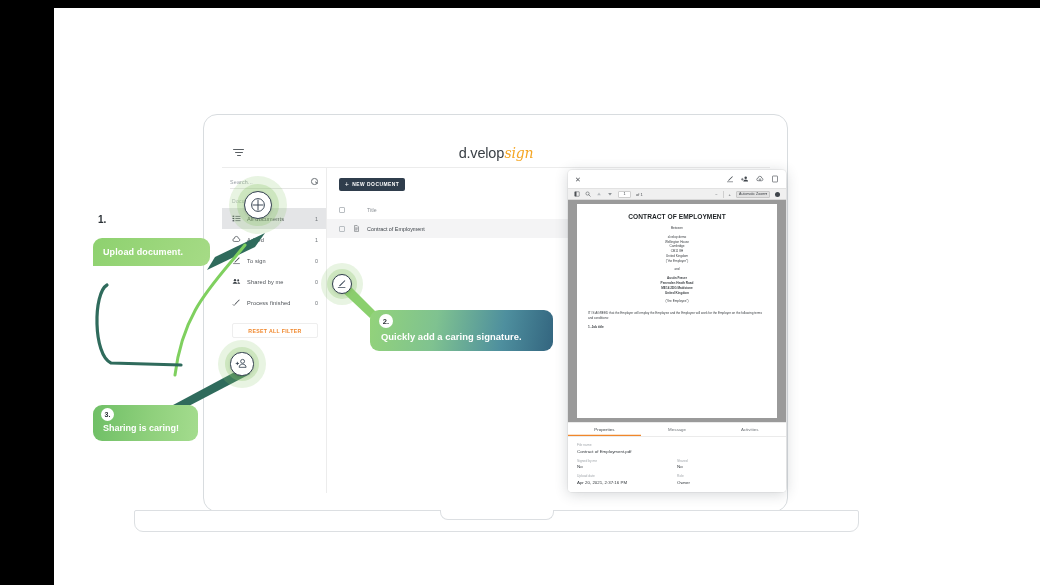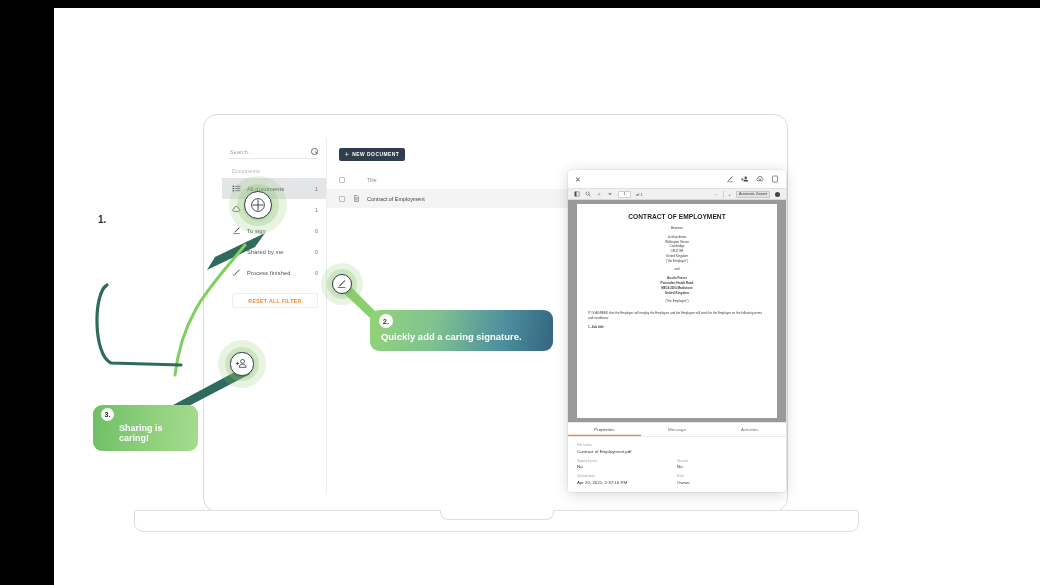--- a/index.html
+++ b/index.html
@@ -212,21 +212,21 @@
   .co3 { left: 93px; top: 405px; width: 105px; }
   .co3 .box {
     background: linear-gradient(95deg,#6fbf66 0%,#8fd07c 55%,#a4dc8e 100%);
     border-radius: 9px; padding: 5px 10px 8px 10px; color: #fff; position: relative;
   }
   .co3 .num {
     position: absolute; left: 8px; top: 3px; width: 13px; height: 13px;
     border-radius: 50%; background: #fff; color: #2b3136; font-size: 7px;
     font-weight: bold; display: flex; align-items: center; justify-content: center;
   }
-  .co3 .txt { margin-top: 13px; font-size: 9px; font-weight: bold; margin-left: 16px; }
+  .co3 .txt { margin-top: 13px; font-size: 9px; font-weight: bold; }
   .connector { position: absolute; z-index: 44; pointer-events: none; }
 </style>
 </head>
 <body>
 
 <div id="stage">
 
   <div class="laptop-lid"></div>
   <div class="laptop-base"></div>
 
@@ -237,20 +237,30 @@
   </svg>
   <svg class="connector" style="left:330px;top:268px;width:70px;height:58px;">
     <path d="M10 8 L46 44 L40 50 L4 16 Z" fill="#8ad06d"></path>
   </svg>
   <svg class="connector" style="left:150px;top:360px;width:110px;height:62px;">
     <path d="M96 6 L10 52 L12 60 L100 14 Z" fill="#2f6b5c"></path>
   </svg>
 
   <div class="app">
 
+    <div class="app-header">
+      <div class="hamburger">
+          <i></i>
+          <i></i>
+          <i></i>
+        </div>
+      <div class="logo">
+        <span class="d">d.velop</span><span class="s">sign</span>
+      </div>
+    </div>
 
     <div class="app-body">
 
       <div class="sidebar">
         <div class="search-row">
           <span>Search...</span>
           <span class="search-ico"></span>
         </div>
         <div class="sec-label">Documents</div>
 
@@ -502,20 +512,21 @@
       <svg viewBox="0 0 24 24">
           <circle cx="14" cy="8" r="3.6" fill="none" stroke="#2f3d4c" stroke-width="1.5"></circle>
           <path d="M7.6 19c0-3.6 2.9-5.8 6.4-5.8S20.4 15.4 20.4 19z" fill="none" stroke="#2f3d4c" stroke-width="1.5" stroke-linejoin="round"></path>
           <path d="M4.4 9.6v4.6M2.1 11.9h4.6" stroke="#2f3d4c" stroke-width="1.5" stroke-linecap="round"></path>
         </svg>
     </span>
   </div>
 
   <div class="n-label n1">1.</div>
   <div class="callout co1">
+    <div class="head">Upload document.</div>
   </div>
 
   <div class="callout co2">
     <div class="box">
       <span class="num">2.</span>
       <div class="txt">Quickly add a caring signature.</div>
     </div>
   </div>
 
   <div class="callout co3">

